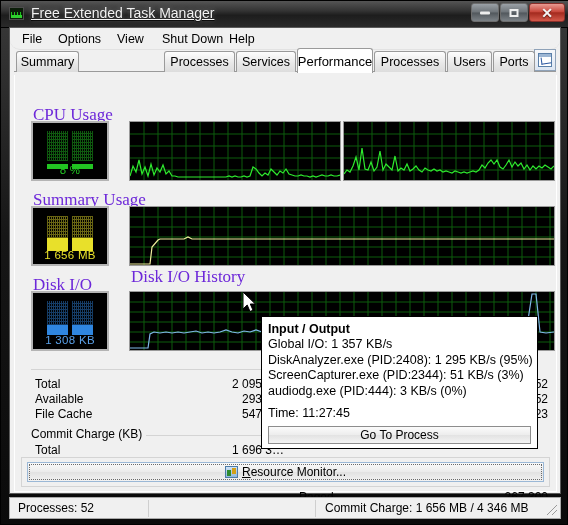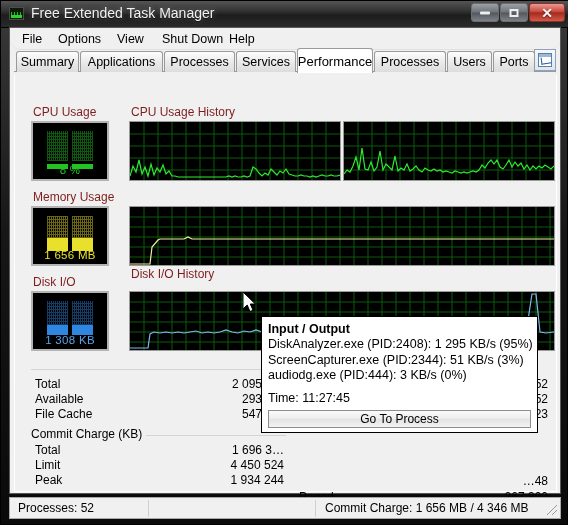--- a/index.html
+++ b/index.html
@@ -36,20 +36,21 @@
     content:"";position:absolute;left:0;top:1px;width:11px;height:5px;
     background:repeating-linear-gradient(90deg,#2d2 0 1px,transparent 1px 3px);
     opacity:.85;
   }
   .title-text{
     position:absolute;left:30px;top:4px;
     font-size:14px;color:#f2f2f2;
     font-family:"Liberation Sans", sans-serif;
     text-shadow:0 0 5px rgba(255,255,255,.35),0 1px 1px #000;
     white-space:nowrap;
+    text-decoration:underline;
   }
   .winbtns{position:absolute;right:4px;top:2px;height:20px;display:flex;}
   .wb{
     width:28px;height:19px;margin-left:1px;box-sizing:border-box;
     border:1px solid #6d6d6d;border-radius:3px;
     background:linear-gradient(180deg,#9aa0a6 0%,#6d7378 48%,#51575c 52%,#7c8287 100%);
     position:relative;
   }
   .wb.close{
     width:36px;
@@ -119,21 +120,21 @@
   }
 
   
   .page{
     position:absolute;left:4px;top:47px;width:543px;height:417px;
     background:#f0f0f0;border:1px solid #fff;border-top:none;box-sizing:border-box;
   }
 
   
   .gauge-wrap{position:absolute;}
-  .gauge-label{position:absolute;font-size:12px;color:#7f1d1d;white-space:nowrap;}
+  .gauge-label{position:absolute;font-size:17px;color:#6d28d9;white-space:nowrap;font-family:Liberation Serif, serif;}
   .gauge{
     position:absolute;background:#000;
     border:2px solid #b4b4b4;box-sizing:border-box;
     overflow:hidden;
   }
   .gauge .cells{
     position:absolute;left:50%;transform:translateX(-50%);
     top:8px;width:46px;height:38px;
   }
   .gauge .col{
@@ -267,21 +268,20 @@
     <div class="menubar">
       <div class="menu-item" style="left:8px">File</div>
       <div class="menu-item" style="left:44px">Options</div>
       <div class="menu-item" style="left:103px">View</div>
       <div class="menu-item" style="left:148px">Shut Down</div>
       <div class="menu-item" style="left:215px">Help</div>
     </div>
 
     <div class="tabstrip">
       <div class="tab" style="left:6px;width:63px">Summary</div>
-      <div class="tab" style="left:70px;width:83px">Applications</div>
       <div class="tab" style="left:154px;width:71px">Processes</div>
       <div class="tab" style="left:226px;width:60px">Services</div>
       <div class="tab active" style="left:287px;width:76px">Performance</div>
       <div class="tab" style="left:364px;width:72px">Processes</div>
       <div class="tab" style="left:437px;width:45px">Users</div>
       <div class="tab" style="left:483px;width:42px">Ports</div>
       <div class="tab-extra">
           <div class="inner"></div>
         </div>
     </div>
@@ -299,21 +299,21 @@
             <div class="col r">
               <div class="dim" style="height:30px"></div>
               <div class="lit" style="height:5px"></div>
             </div>
           </div>
           <div class="val" style="color:#22c422">8 %</div>
         </div>
       </div>
 
       <div class="gauge-wrap">
-        <div class="gauge-label" style="left:18px;top:115px">Memory Usage</div>
+        <div class="gauge-label" style="left:18px;top:115px">Summary Usage</div>
         <div class="gauge" style="left:16px;top:131px;width:78px;height:60px;color:#e8e02a">
           <div class="cells">
             <div class="col l">
               <div class="dim" style="height:22px"></div>
               <div class="lit" style="height:13px;bottom:3px"></div>
             </div>
             <div class="col r">
               <div class="dim" style="height:22px"></div>
               <div class="lit" style="height:13px;bottom:3px"></div>
             </div>
@@ -332,21 +332,20 @@
             </div>
             <div class="col r">
               <div class="dim" style="height:24px"></div>
               <div class="lit" style="height:10px;bottom:4px"></div>
             </div>
           </div>
           <div class="val" style="color:#5aa0e8">1 308 KB</div>
         </div>
       </div>
 
-      <div class="gauge-label" style="left:116px;top:30px">CPU Usage History</div>
       <div class="graph" style="left:114px;top:46px;width:212px;height:60px">
         <svg width="210" height="58" viewBox="0 0 210 58" preserveAspectRatio="none">
           <rect width="210" height="58" fill="#000"></rect>
           <g stroke="#0d5c0d" stroke-width="1">
             <line x1="0" y1="12" x2="210" y2="12"></line>
               <line x1="0" y1="24" x2="210" y2="24"></line>
             <line x1="0" y1="36" x2="210" y2="36"></line>
               <line x1="0" y1="48" x2="210" y2="48"></line>
             <line x1="14" y1="0" x2="14" y2="58"></line>
               <line x1="28" y1="0" x2="28" y2="58"></line>
@@ -531,34 +530,41 @@
         <div class="srow" style="top:129px">
           <span class="k">Paged</span>
           <span class="v">267 300</span>
         </div>
         <div class="srow" style="top:144px">
           <span class="k">Nonpaged</span>
           <span class="v">45 248</span>
         </div>
       </div>
 
+      <div class="resmon-frame">
+        <div class="resmon-btn">
+          <span class="resmon-ico"></span>
+          <span><span class="acc">R</span><span>esource Monitor...</span></span>
+        </div>
+      </div>
 
     </div>
   </div>
 
   <div class="statusbar">
     <div class="sb-cell" style="left:8px">Processes: 52</div>
     <div class="sb-div" style="left:138px"></div>
     <div class="sb-div" style="left:305px"></div>
     <div class="sb-cell" style="left:315px">Commit Charge: 1 656 MB / 4 346 MB</div>
     <div class="sb-grip"></div>
   </div>
 
   <div class="tooltip">
     <div class="tt-title">Input / Output</div>
+    <div class="tt-line">Global I/O: 1 357 KB/s</div>
     <div class="tt-line">DiskAnalyzer.exe (PID:2408): 1 295 KB/s (95%)</div>
     <div class="tt-line">ScreenCapturer.exe (PID:2344): 51 KB/s (3%)</div>
     <div class="tt-line">audiodg.exe (PID:444): 3 KB/s (0%)</div>
     <div class="tt-gap"></div>
     <div class="tt-line">Time: 11:27:45</div>
     <div class="tt-btn">Go To Process</div>
   </div>
 
   <div class="cursor">
     <svg width="16" height="24" viewBox="0 0 16 24">

